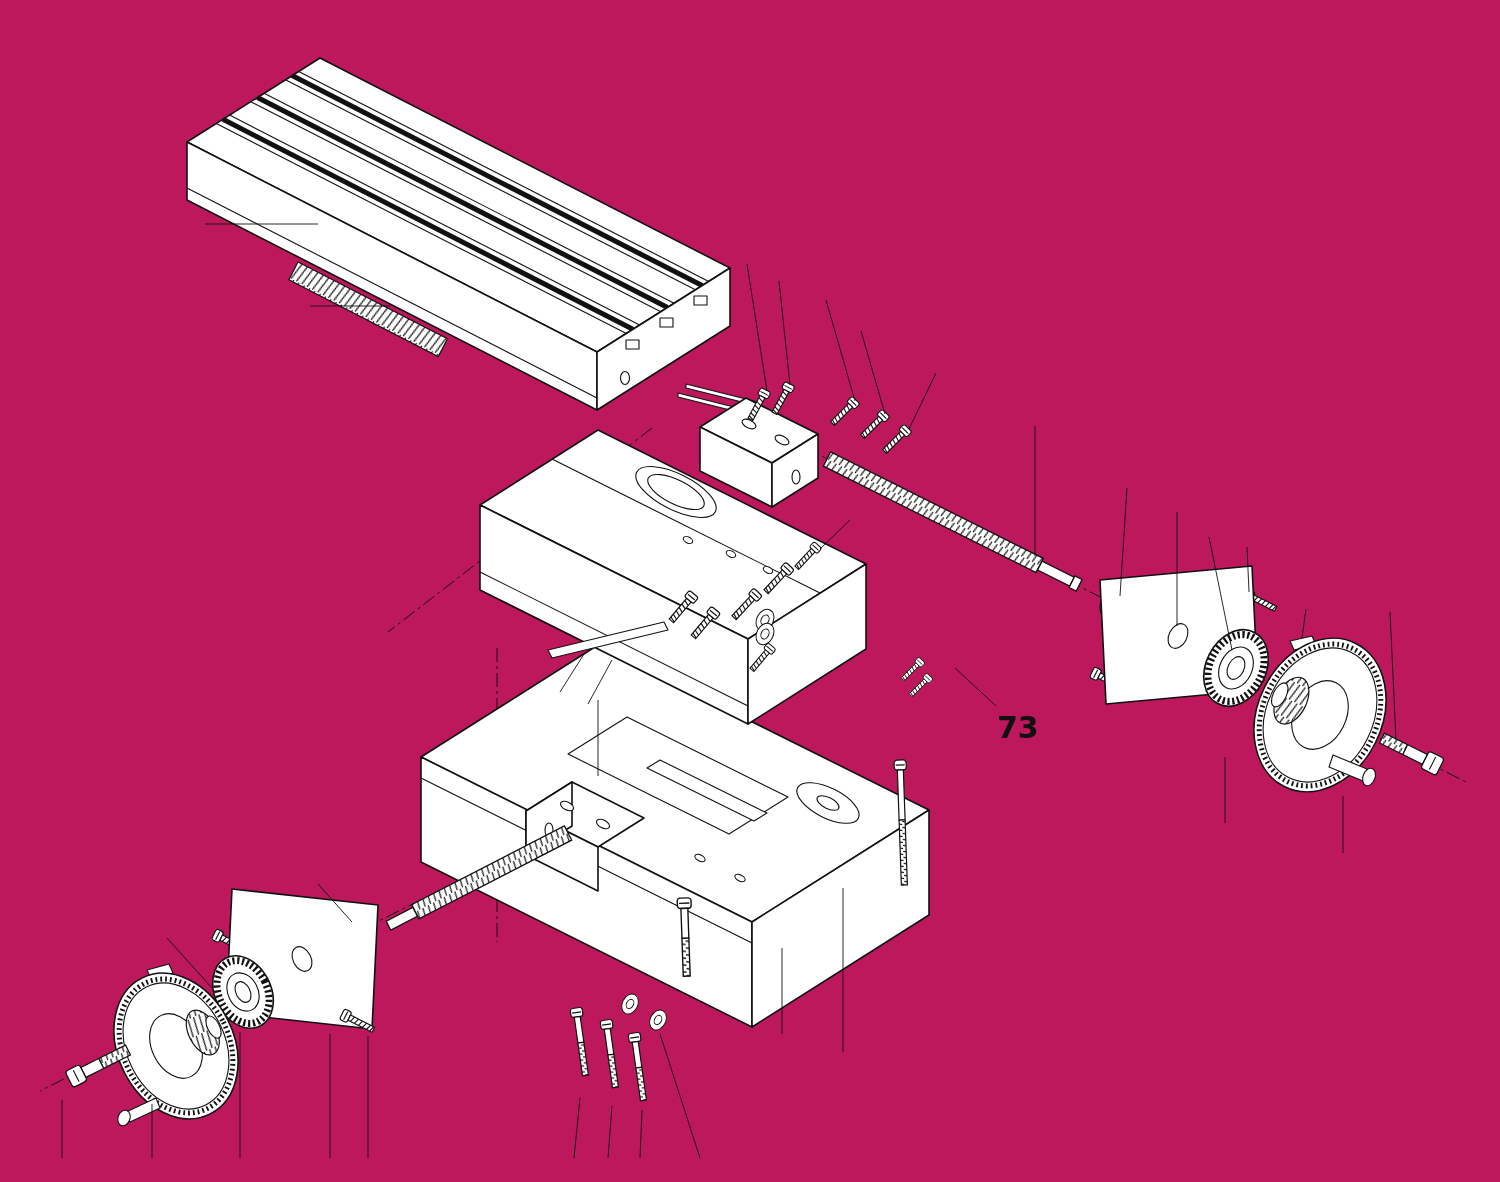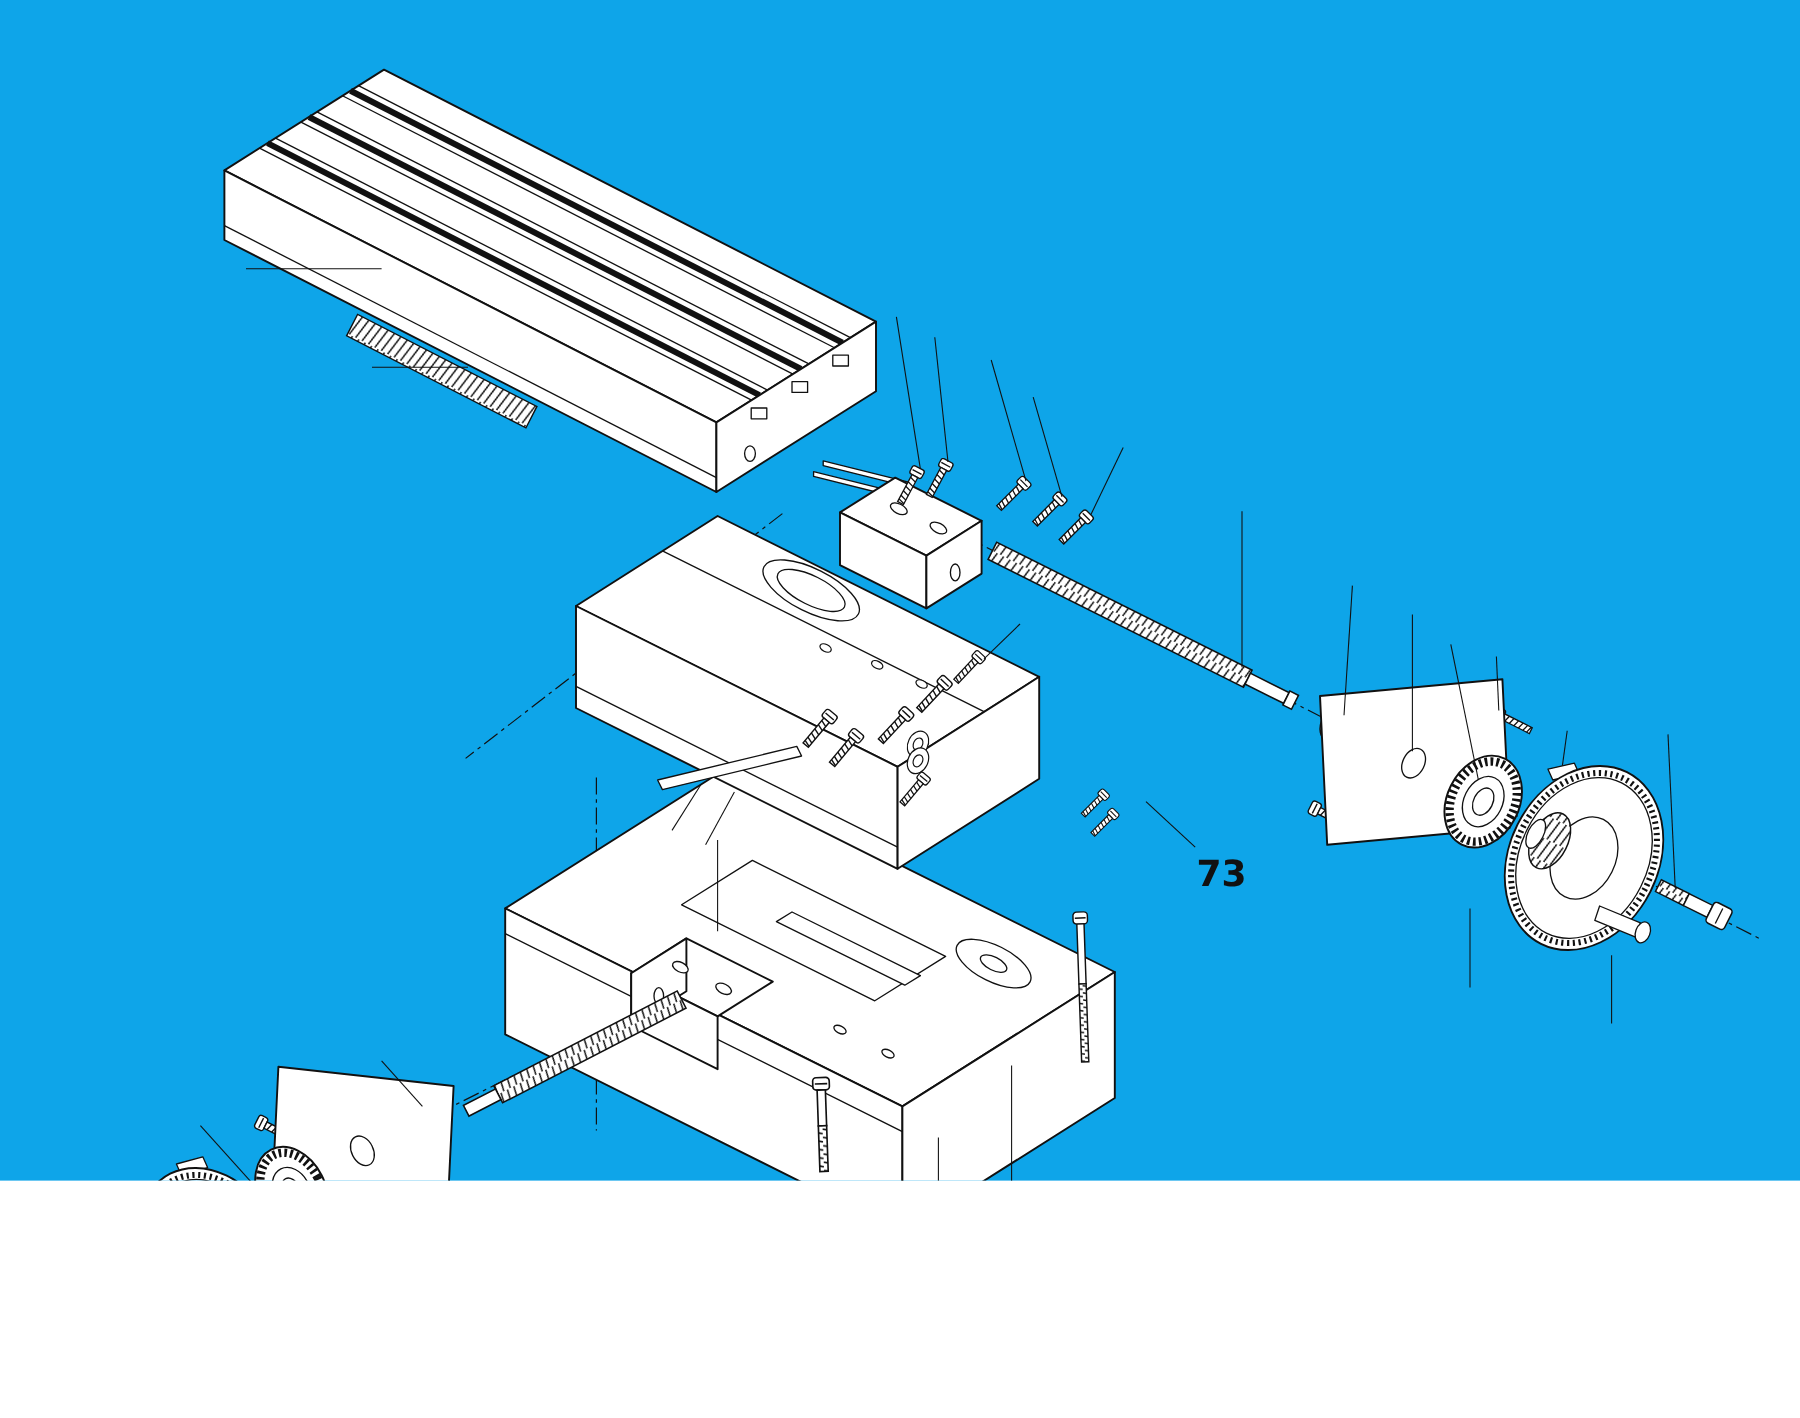--- a/index.html
+++ b/index.html
@@ -1,16 +1,16 @@
 <!DOCTYPE html>
 <html><head>
 <meta charset="utf-8">
 <style>
   html,body{margin:0;padding:0;background:#ffffff;}
-  .stage{position:relative;width:1500px;height:984px;background:#0ea5e9;overflow:hidden;
+  .stage{position:relative;width:1500px;height:1182px;background:#be185d;overflow:hidden;
          font-family:"DejaVu Sans",sans-serif;}
   svg{display:block}
   .w  {fill:#fff;stroke:#111;stroke-width:1.6;stroke-linejoin:round;}
   .w2 {fill:#fff;stroke:#111;stroke-width:1.1;stroke-linejoin:round;}
   .ln {fill:none;stroke:#111;stroke-width:1.1;}
   .lnB{fill:none;stroke:#111;stroke-width:5;}
   .ldr{fill:none;stroke:#111;stroke-width:0.9;}
   .cl {fill:none;stroke:#111;stroke-width:1;stroke-dasharray:14 4 3 4;}
   .teeth {fill:none;stroke:#111;stroke-width:7;stroke-dasharray:2.2 2.6;}
   .teeth2{fill:none;stroke:#111;stroke-width:5;stroke-dasharray:1.8 3;}

